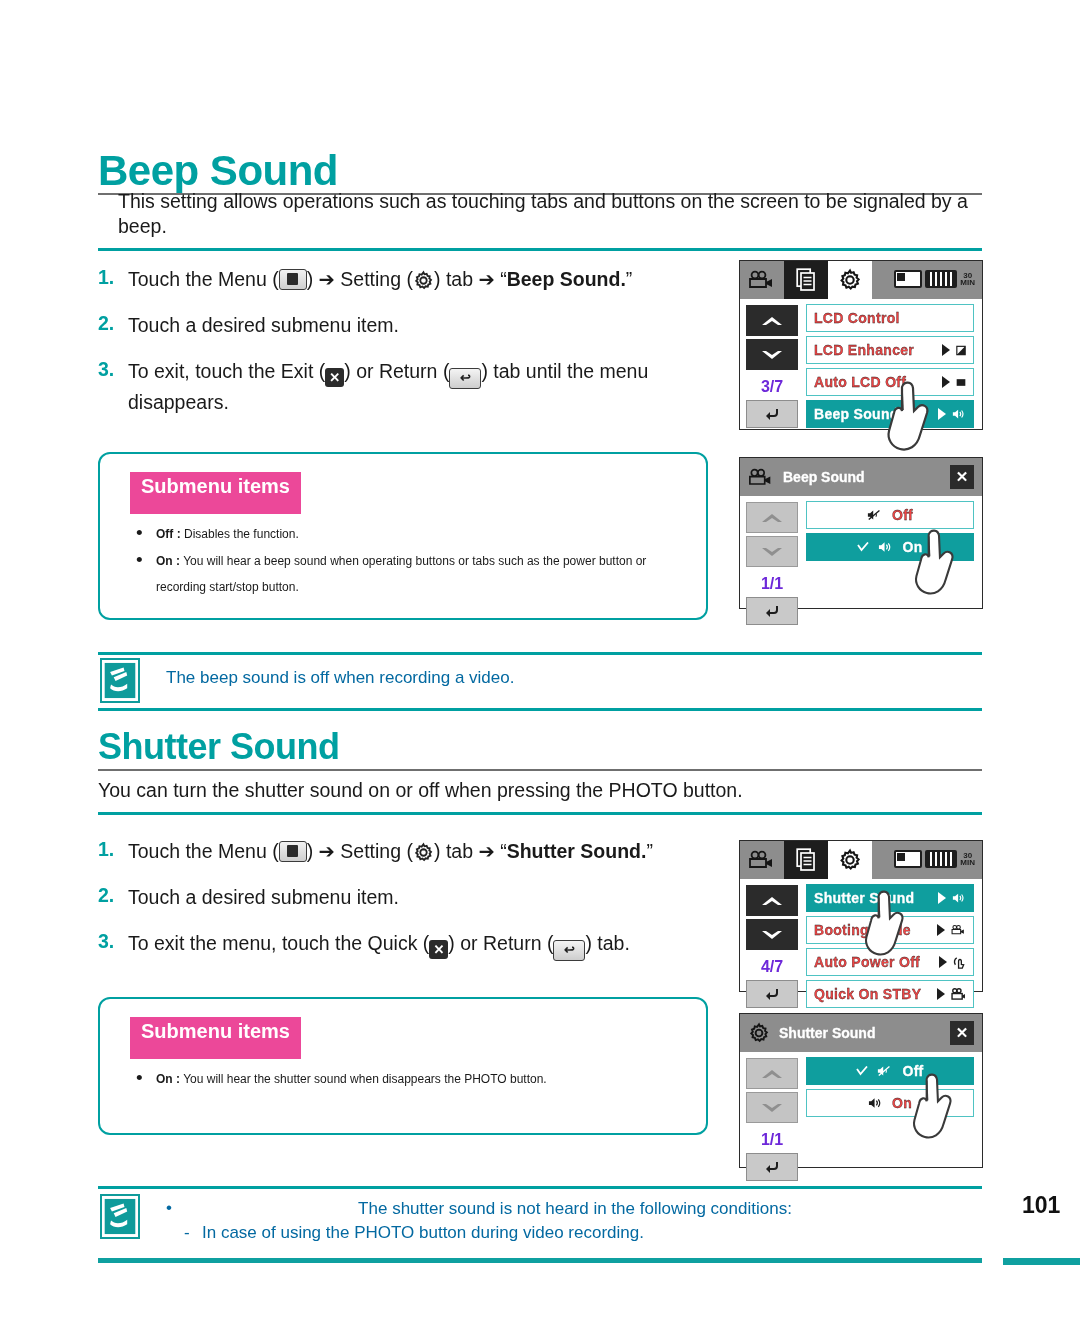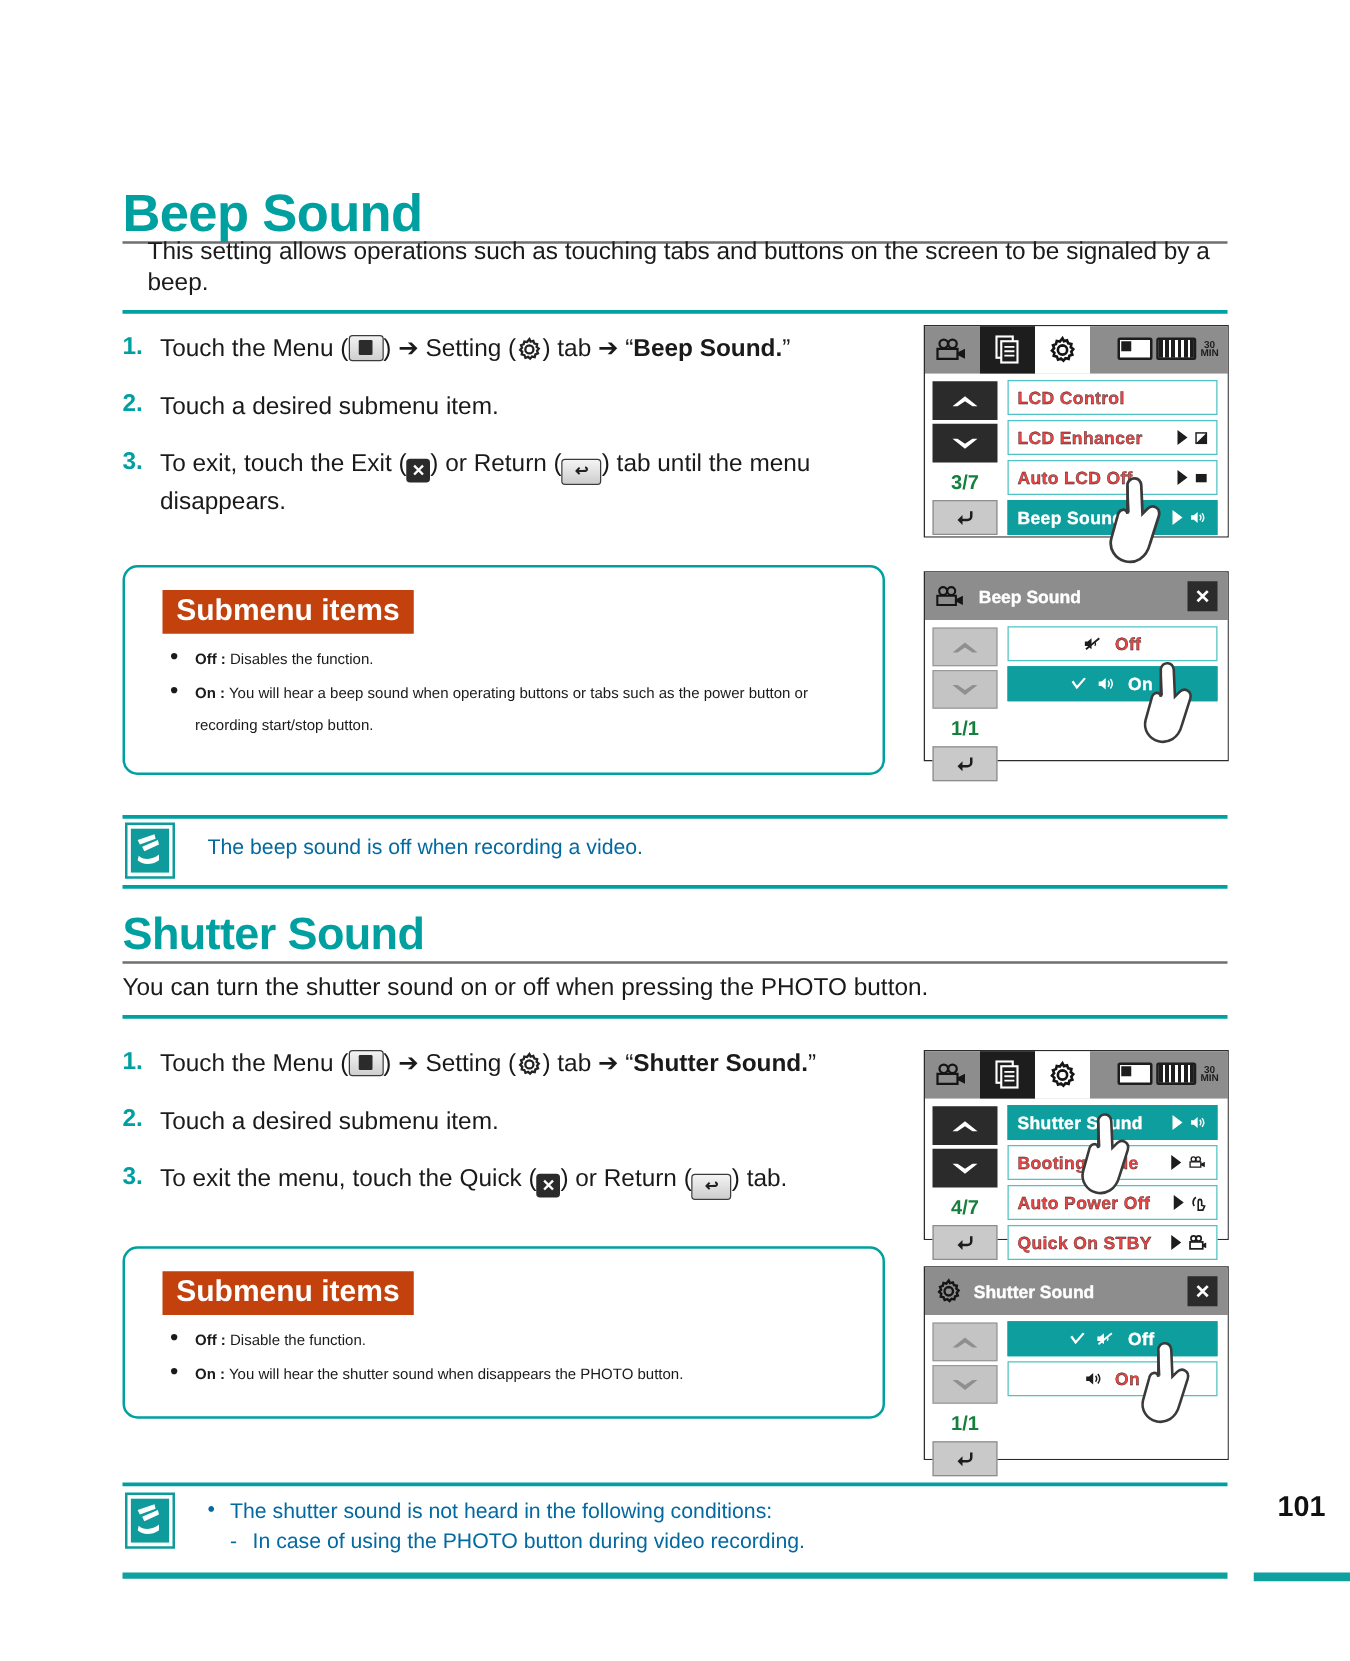--- a/index.html
+++ b/index.html
@@ -33,36 +33,36 @@
   .gl-gear{width:21px;height:21px;vertical-align:-5px;}
   .gl-exit{width:19px;height:19px;background:#2b2b2b;border-radius:3px;color:#fff;
       font-size:13px;text-align:center;line-height:19px;font-weight:bold;}
   .gl-ret{width:30px;height:19px;border:1.6px solid #3b3b3b;border-radius:3px;
       background:linear-gradient(#f4f4f4,#cdcdcd);color:#222;font-size:13px;
       text-align:center;line-height:17px;font-weight:bold;}
 
   
   .sub-box{position:absolute;left:98px;border:2.5px solid #00A0A1;border-radius:12px;
       box-sizing:border-box;background:#fff;}
-  .sub-title{display:inline-block;background:#c2410c;color:#fff;font-weight:bold;
-      font-size:24px;padding:3px 11px 4px 11px;margin:18px 0 7px 30px;}
+  .sub-title{display:inline-block;background:#ec4899;color:#fff;font-weight:bold;
+      font-size:20px;padding:3px 11px 16px 11px;margin:18px 0 7px 30px;}
   .sub-list{margin:0 0 16px 0;padding:0 26px 0 36px;list-style:none;}
   .sub-list li{font-size:12px;line-height:26px;position:relative;padding-left:20px;
       margin-bottom:1px;}
   .sub-list li::before{content:"\2022";position:absolute;left:0;top:-1px;font-size:19px;}
   .sub-list b{font-weight:bold;}
 
   
   .note{position:absolute;left:98px;}
   .note-rule-top{position:absolute;left:0;top:0;height:3px;background:#00A0A1;}
   .note-rule-bot{position:absolute;left:0;height:3px;background:#00A0A1;}
   .note-icon{position:absolute;left:2px;width:40px;height:45px;border:2px solid #0F9B9B;
       box-sizing:border-box;background:#fff;}
   .note-body{position:absolute;font-size:17px;line-height:24px;color:#0369a1;}
-  .note-bullet{position:relative;padding-left:18px;}
+  .note-bullet{position:relative;padding-left:18px;text-align:center;}
   .note-bullet::before{content:"\2022";position:absolute;left:0;top:-1px;}
   .note-dash{position:relative;padding-left:36px;}
   .note-dash::before{content:"-";position:absolute;left:18px;top:0;}
 
   
   .lcd{position:absolute;border:1.5px solid #2b2b2b;box-sizing:border-box;background:#fff;}
   .lcd-topbar{height:38px;background:#8d8d8d;display:flex;align-items:center;
       position:relative;}
   .lcd-topbar.sub{background:#8d8d8d;}
   .tab{height:30px;display:flex;align-items:center;justify-content:center;}
@@ -75,21 +75,21 @@
   .batt2{width:28px;height:14px;border:2px solid #1d1d1d;border-radius:2px;
       background:repeating-linear-gradient(90deg,#1d1d1d 0 3px,#fff 3px 5px);}
   .minl{font-size:8px;font-weight:bold;color:#1d1d1d;line-height:7px;text-align:center;}
 
   .lcd-body{position:relative;height:calc(100% - 38px);background:#fff;}
   .navcol{position:absolute;left:6px;top:6px;width:52px;}
   .navbtn{width:52px;height:31px;display:flex;align-items:center;justify-content:center;
       margin-bottom:3px;}
   .navbtn.dark{background:#2b2b2b;}
   .navbtn.grey{background:#c4c4c4;border:1px solid #9a9a9a;box-sizing:border-box;}
-  .pagenum{font-size:16px;font-weight:bold;color:#15803d;text-align:center;margin:8px 0 4px 0;}
+  .pagenum{font-size:16px;font-weight:bold;color:#6d28d9;text-align:center;margin:8px 0 4px 0;}
   .retbtn{width:52px;height:28px;background:#c9c9c9;border:1px solid #8d8d8d;
       box-sizing:border-box;display:flex;align-items:center;justify-content:center;}
 
   .rows{position:absolute;left:66px;right:8px;top:5px;}
   .row{height:28px;margin-bottom:4px;border:1.5px solid #4fc3c3;box-sizing:border-box;
       display:flex;align-items:center;padding:0 7px;background:#fff;position:relative;}
   .row.sel{background:#0F9E9E;border-color:#0F9E9E;}
   .row-label{font-size:14px;font-weight:bold;color:#ef4444;letter-spacing:0.3px;
       -webkit-text-stroke:0.3px #1d1d1d;}
   .row.sel .row-label{color:#fff;-webkit-text-stroke:0.3px #fff;}
@@ -181,21 +181,20 @@
     </div>
     <div class="step">
       <span class="step-num">3.</span>
       <span class="step-txt"><span>To exit the menu, touch the Quick (</span><span class="gl gl-exit">✕</span><span>) or Return (</span><span class="gl gl-ret">↩</span><span>) tab.</span></span>
     </div>
   </div>
 
   <div class="sub-box" style="top:997px;width:610px;height:138px;">
     <div class="sub-title">Submenu items</div>
     <ul class="sub-list">
-      <li><b>Off :</b> <span>Disable the function.</span></li>
       <li><b>On :</b> <span>You will hear the shutter sound when disappears the PHOTO button.</span></li>
     </ul>
   </div>
 
   <div class="note" style="top:1186px;width:884px;height:74px;">
     <div class="note-rule-top" style="width:884px;"></div>
     <div class="note-icon" style="top:8px;">
       <svg width="100%" height="100%" viewBox="0 0 40 45">
         <rect x="3" y="3" width="34" height="39" fill="#0F9B9B"></rect>
         <path d="M9 13 L24 8 L25 12 L11 17 Z M13 19 L27 13 L28 17 L15 23 Z M10 27 C14 31 22 31 28 26 L28 31 C21 36 13 35 9 31 Z" fill="#ffffff"></path>

